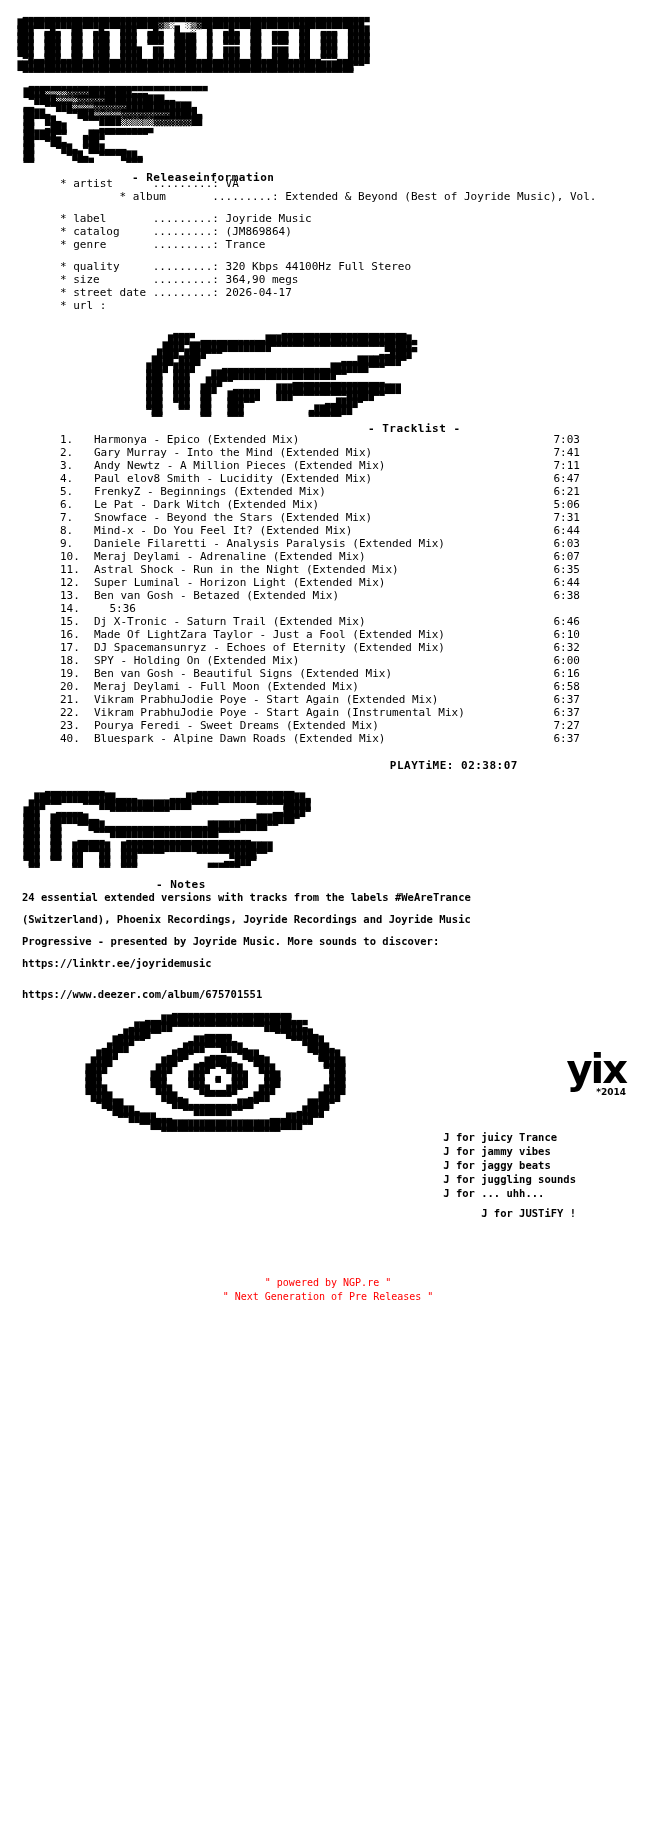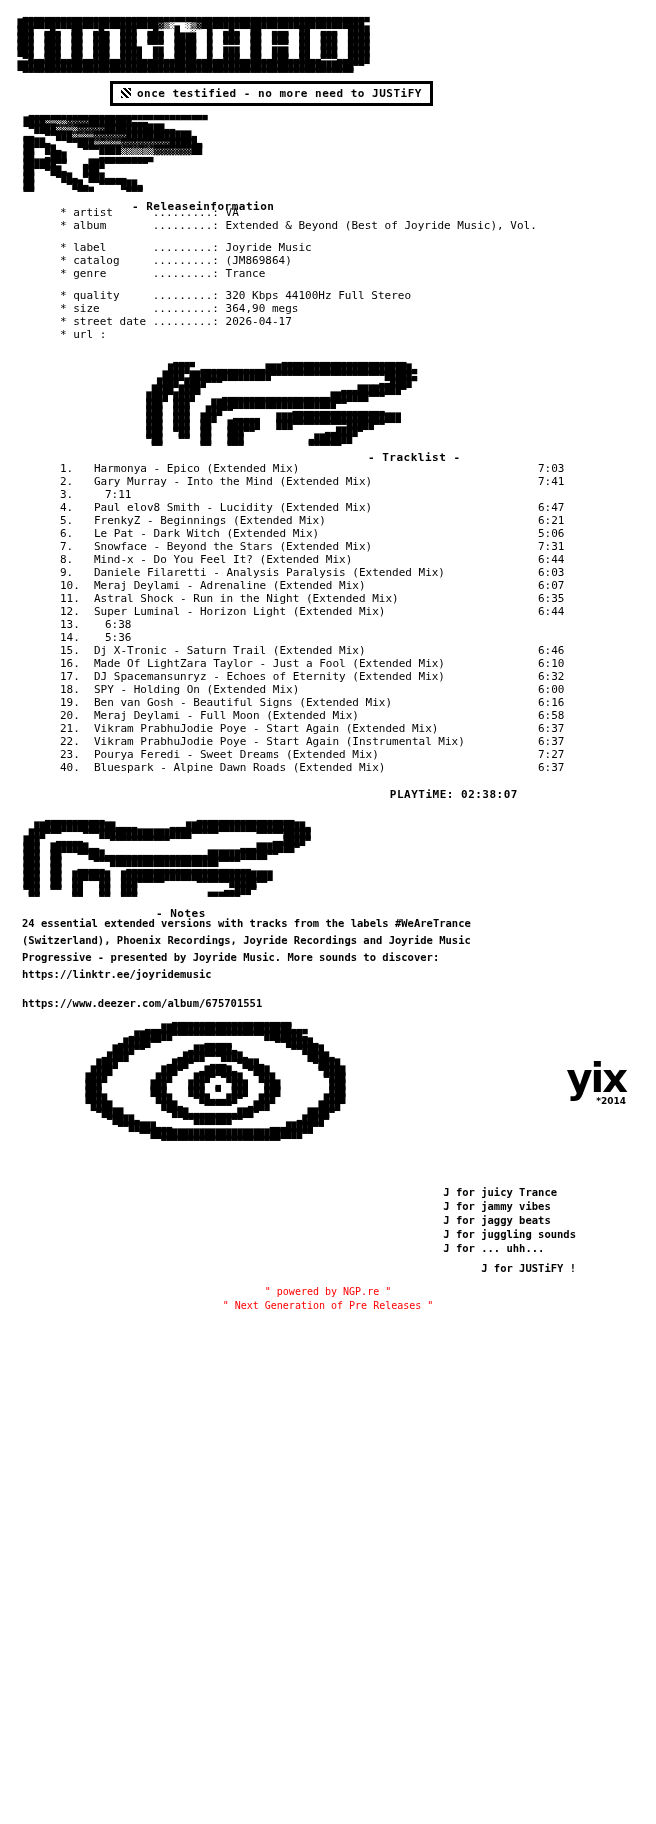--- a/index.html
+++ b/index.html
@@ -70,21 +70,21 @@
   }
 
   
   .info {
     margin: 10px 0 0 60px;
     font-size: 11px;
     line-height: 13px;
   }
   .info .row { white-space: pre; }
   .info .grp { height: 9px; }
-  .album-wrap { white-space: pre-wrap; }
+  .album-wrap { white-space: pre-wrap; text-align: center; }
 
   
   .tracks {
     margin: 12px 0 0 60px;
     font-size: 11px;
     line-height: 13px;
     width: 520px;
   }
   .trow {
     display: flex;
@@ -97,55 +97,53 @@
   }
   .ttitle {
     flex: 1 1 auto;
     padding-right: 8px;
     white-space: normal;
   }
   .ttime {
     width: 42px;
     flex: 0 0 42px;
     white-space: pre;
-    text-align: left;
-    margin-left: 11px;
+    text-align: right;
   }
   .playtime {
     margin: 14px 60px 0 0;
     font-size: 11px;
     font-weight: bold;
     text-align: right;
     padding-right: 78px;
     letter-spacing: 0.5px;
   }
 
   
   .notes {
     margin: 14px 22px 0 22px;
     font-size: 10.5px;
-    line-height: 17px;
+    line-height: 22px;
     font-weight: bold;
     width: 500px;
   }
   .notes-link {
     margin: 14px 22px 0 22px;
     font-size: 10.5px;
     font-weight: bold;
   }
 
   
   .jlines {
     position: absolute;
     right: 80px;
     font-size: 10.5px;
     line-height: 14px;
     font-weight: bold;
     white-space: pre;
-    margin-top: 46px;
   }
   .yix {
     position: absolute;
     right: 30px;
     font-family: "DejaVu Sans", sans-serif;
     font-weight: bold;
   }
   .yix .big { font-size: 40px; line-height: 34px; letter-spacing: -2px; }
   .yix .yr  { font-size: 9px; display: block; text-align: right; }
 
@@ -166,23 +164,20 @@
   <div class="art logo-art">  ▄▄▄▄▄▄▄▄▄▄▄▄▄▄▄▄▄▄▄▄▄▄▄▄▄▄▄▄▄▄▄▄▄▄▄▄▄▄▄▄▄▄▄▄▄▄▄▄▄▄▄▄▄▄▄▄▄▄▄▄▄▄▄▄
  ██████████████████████████▓▒░  ░▒▓██████████████████████████████
  ███  ▄█▄  ██  ▄█▄  ███  ▄█▄  █  ░  █  ▄█▄  ██  ▄▄▄  ██  ▄▄▄  ████
  ███  ███  ██  ███  ███  ███  ████  █  ███  ██  ███  ██  ███  ████
  ███  ███  ██  ███  ███  ▀▀▀  ████  █  ▀▀▀  ██  ▀▀▀  ██  ███  ████
  ███  ███  ██  ███  ████  ██  ████  █  ███  ██  ███  ██  ███  ████
   ▀█▄▄███▄▄██▄▄███▄▄████▄▄██▄▄████▄▄█▄▄███▄▄██▄▄███▄▄██▄▄▀▀▀▄▄████
  ██████████████████████████████████████████████████████████████▀▀
   ▀▀▀▀▀▀▀▀▀▀▀▀▀▀▀▀▀▀▀▀▀▀▀▀▀▀▀▀▀▀▀▀▀▀▀▀▀▀▀▀▀▀▀▀▀▀▀▀▀▀▀▀▀▀▀▀▀▀▀▀▀</div>
 
-  <div class="banner">
-    <span class="sq"></span><span>once testified - no more need to JUSTiFY</span>
-  </div>
 
   
   <div style="position:relative;">
     <div class="art sect-art rel-art">  ▄▄▄▄▄▄▄▄▄▄▄▄▄▄▄▄▄▄▄▄▄▄▄▄▄▄▄▄▄▄▄▄▄
  ████▒▒▒▒▓▓▓▓████████▄▄▄
   ▀████▒▒▒▒▓▓▓▓▓███████████▄▄
  ▄▄  ▀▀███▒▒▒▒▓▓▓▓▓▓████████████▄
  ████▄   ▀▀███▒▒▒▒▒▓▓▓▓▓▓▓▓▓█████▄
  ██  ██▄    ▀▀▀████▒▒▒▒▒▒▓▓▓▓▓▓▓██
  ██  ▄███      ▄▄▄▄▄▄▄▄▄▄
@@ -232,20 +227,21 @@
         <span class="ttitle">Harmonya - Epico (Extended Mix)</span>
         <span class="ttime">7:03</span>
       </div>
     <div class="trow">
         <span class="tnum">2.</span>
         <span class="ttitle">Gary Murray - Into the Mind (Extended Mix)</span>
         <span class="ttime">7:41</span>
       </div>
     <div class="trow">
         <span class="tnum">3.</span>
+        <span class="ttitle">Andy Newtz - A Million Pieces (Extended Mix)</span>
         <span class="ttime">7:11</span>
       </div>
     <div class="trow">
         <span class="tnum">4.</span>
         <span class="ttitle">Paul elov8 Smith - Lucidity (Extended Mix)</span>
         <span class="ttime">6:47</span>
       </div>
     <div class="trow">
         <span class="tnum">5.</span>
         <span class="ttitle">FrenkyZ - Beginnings (Extended Mix)</span>
@@ -281,20 +277,21 @@
         <span class="ttitle">Astral Shock - Run in the Night (Extended Mix)</span>
         <span class="ttime">6:35</span>
       </div>
     <div class="trow">
         <span class="tnum">12.</span>
         <span class="ttitle">Super Luminal - Horizon Light (Extended Mix)</span>
         <span class="ttime">6:44</span>
       </div>
     <div class="trow">
         <span class="tnum">13.</span>
+        <span class="ttitle">Ben van Gosh - Betazed (Extended Mix)</span>
         <span class="ttime">6:38</span>
       </div>
     <div class="trow">
         <span class="tnum">14.</span>
         <span class="ttime">5:36</span>
       </div>
     <div class="trow">
         <span class="tnum">15.</span>
         <span class="ttitle">Dj X-Tronic - Saturn Trail (Extended Mix)</span>
         <span class="ttime">6:46</span>

